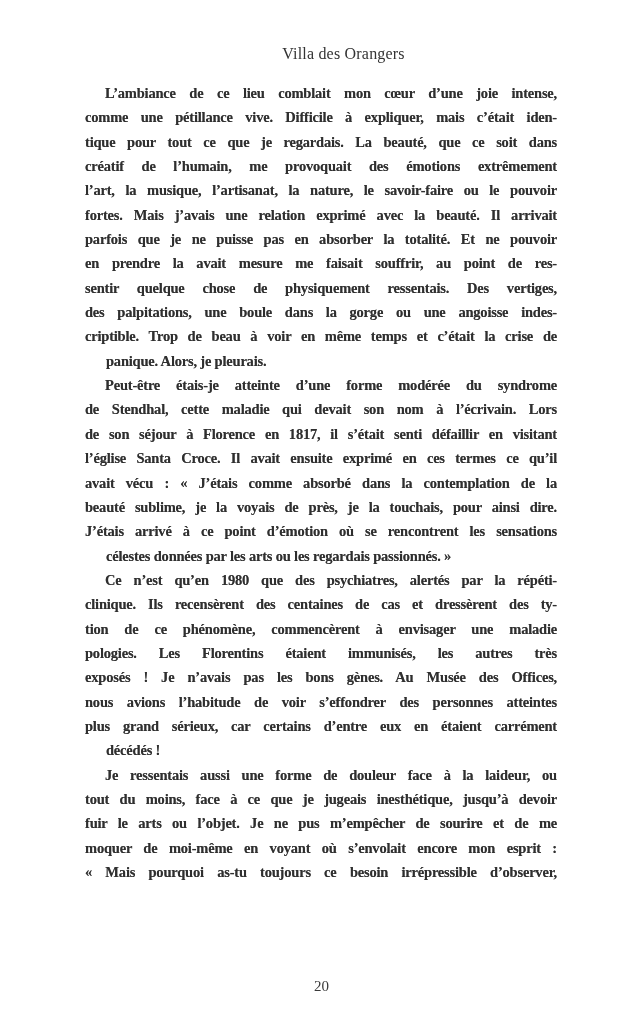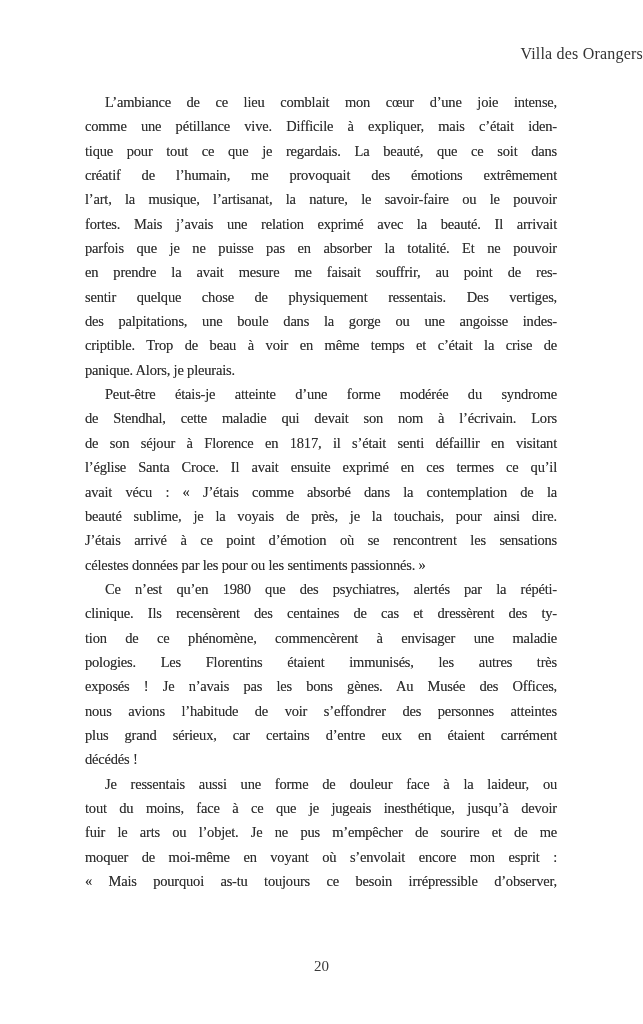--- a/index.html
+++ b/index.html
@@ -14,31 +14,32 @@
     background: #ffffff;
     font-family: "Liberation Serif", "DejaVu Serif", serif;
     color: #2f2f2f;
     overflow: hidden;
   }
   .running-title {
     position: absolute;
     top: 45px;
     left: 0;
     right: 0;
-    text-align: right;
+    text-align: center;
     font-size: 16px;
     letter-spacing: 0.2px;
     color: #333333;
     margin-left: 44px;
   }
   .page-body {
     position: absolute;
-    top: 90px;
+    top: 81px;
     left: 85px;
     width: 472px;
+    font-weight: bold;
   }
   .paragraph {
     margin: 0;
     padding: 0;
   }
   .text-line {
     font-size: 14.5px;
     letter-spacing: -0.2px;
     line-height: 24.35px;
     height: 24.35px;
@@ -46,24 +47,25 @@
     text-align: justify;
     text-align-last: justify;
     color: #2f2f2f;
     text-shadow: 0 0 0.5px rgba(47,47,47,0.55);
   }
   .text-line.first-line {
     padding-left: 20px;
   }
   .text-line.para-end {
     text-align-last: left;
+    margin-left: 21px;
   }
   .page-number {
     position: absolute;
-    top: 958px;
+    top: 978px;
     left: 0;
     right: 0;
     text-align: center;
     font-size: 15px;
     color: #3a3a3a;
   }
 </style>
 </head>
 <body>
 
@@ -86,21 +88,21 @@
         <div class="text-line para-end">panique. Alors, je pleurais.</div>
       </div>
       <div class="paragraph">
         <div class="text-line first-line">Peut-être étais-je atteinte d’une forme modérée du syndrome</div>
         <div class="text-line">de Stendhal, cette maladie qui devait son nom à l’écrivain. Lors</div>
         <div class="text-line">de son séjour à Florence en 1817, il s’était senti défaillir en visitant</div>
         <div class="text-line">l’église Santa Croce. Il avait ensuite exprimé en ces termes ce qu’il</div>
         <div class="text-line">avait vécu : « J’étais comme absorbé dans la contemplation de la</div>
         <div class="text-line">beauté sublime, je la voyais de près, je la touchais, pour ainsi dire.</div>
         <div class="text-line">J’étais arrivé à ce point d’émotion où se rencontrent les sensations</div>
-        <div class="text-line para-end">célestes données par les pour ou les sentiments passionnés. »</div>
+        <div class="text-line para-end">célestes données par les arts ou les regardais passionnés. »</div>
       </div>
       <div class="paragraph">
         <div class="text-line first-line">Ce n’est qu’en 1980 que des psychiatres, alertés par la répéti-</div>
         <div class="text-line">clinique. Ils recensèrent des centaines de cas et dressèrent des ty-</div>
         <div class="text-line">tion de ce phénomène, commencèrent à envisager une maladie</div>
         <div class="text-line">pologies. Les Florentins étaient immunisés, les autres très</div>
         <div class="text-line">exposés ! Je n’avais pas les bons gènes. Au Musée des Offices,</div>
         <div class="text-line">nous avions l’habitude de voir s’effondrer des personnes atteintes</div>
         <div class="text-line">plus grand sérieux, car certains d’entre eux en étaient carrément</div>
         <div class="text-line para-end">décédés !</div>

